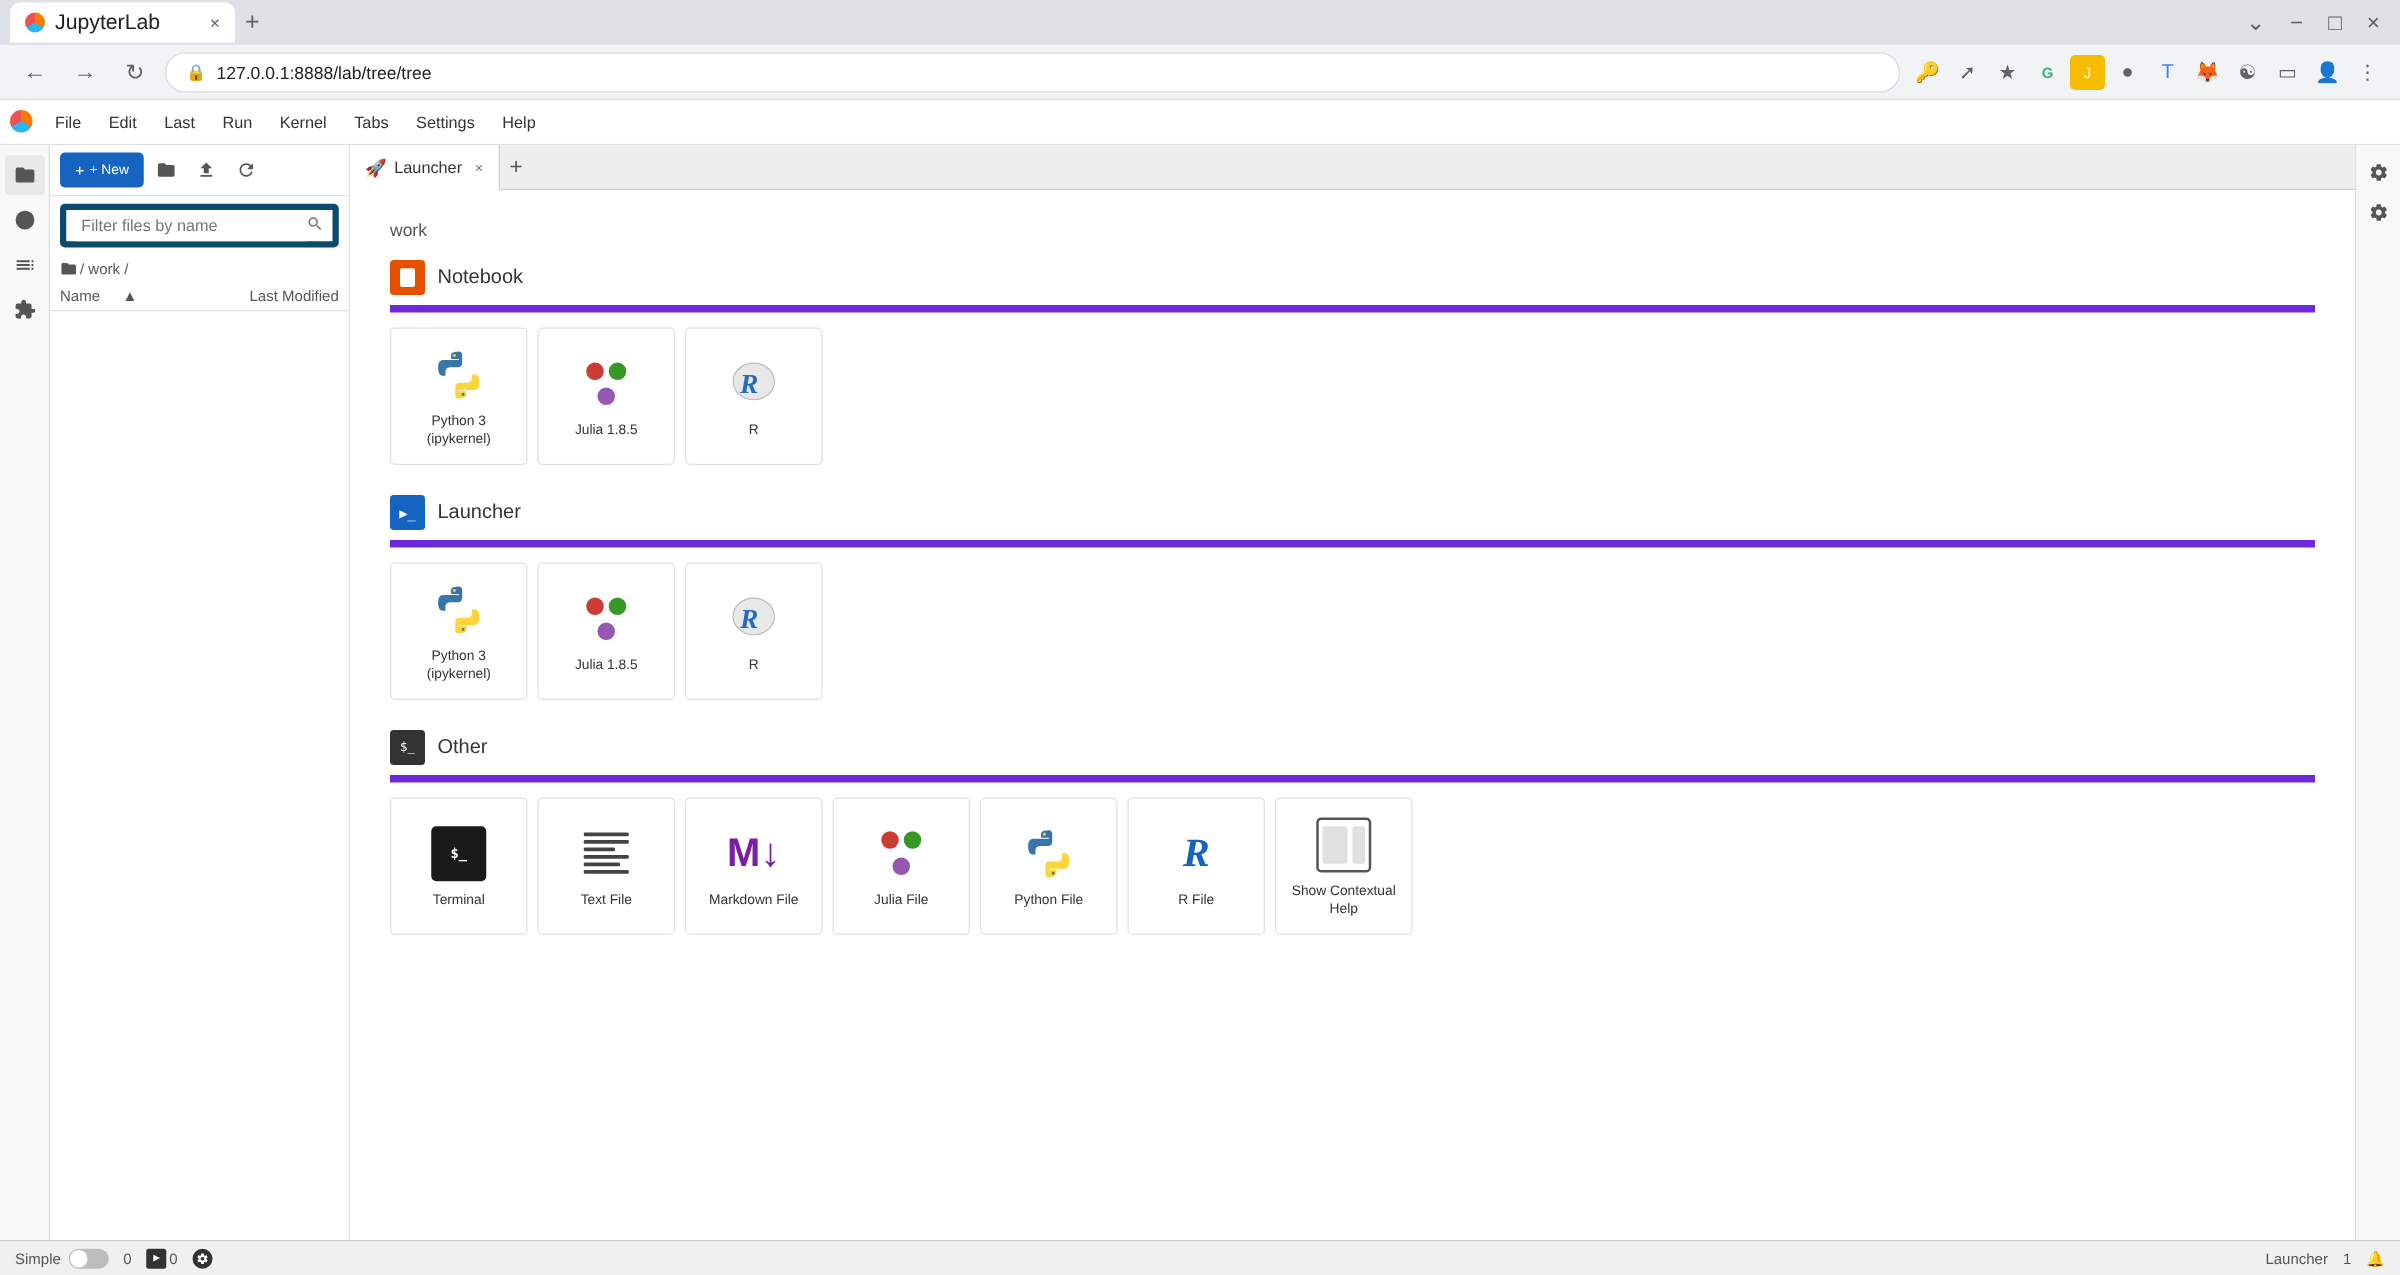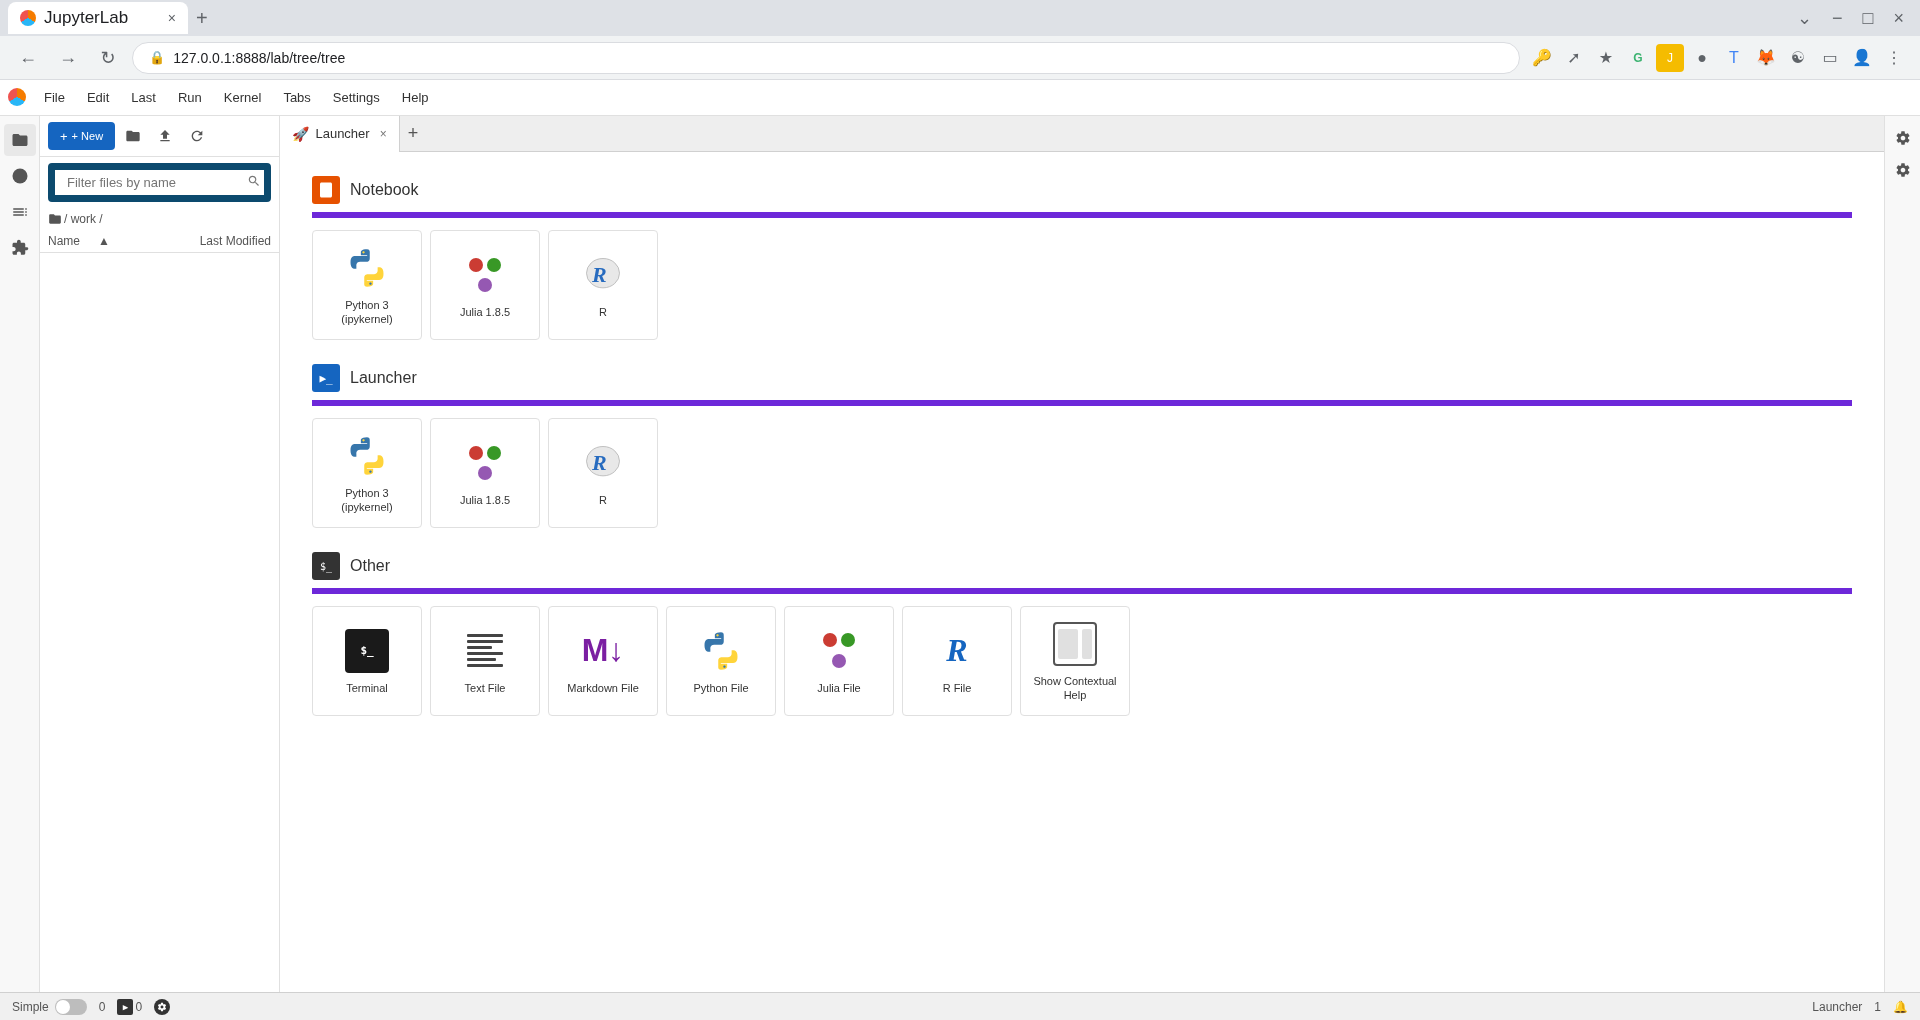--- a/index.html
+++ b/index.html
@@ -33,21 +33,21 @@
     .sidebar-icons { width: 40px; background: #f8f8f8; border-right: 1px solid #e0e0e0; display: flex; flex-direction: column; align-items: center; padding: 8px 0; gap: 4px; }
     .sidebar-icon { width: 32px; height: 32px; display: flex; align-items: center; justify-content: center; cursor: pointer; border-radius: 4px; color: #555; font-size: 16px; }
     .sidebar-icon.active { background: #e8e8e8; }
 
     
     .file-panel { width: 240px; background: #ffffff; border-right: 1px solid #e0e0e0; display: flex; flex-direction: column; }
     .file-panel-toolbar { display: flex; align-items: center; padding: 6px 8px; gap: 4px; border-bottom: 1px solid #e0e0e0; }
     .toolbar-btn { background: none; border: none; cursor: pointer; color: #555; font-size: 15px; width: 28px; height: 28px; display: flex; align-items: center; justify-content: center; border-radius: 4px; }
     .new-btn { background: #1565c0; color: white; border: none; border-radius: 4px; padding: 4px 12px; font-size: 13px; cursor: pointer; display: flex; align-items: center; gap: 4px; height: 28px; }
 
-    .search-box { margin: 6px 8px; display: flex; align-items: center; border: 7px solid #0c4a6e; border-radius: 4px; padding: 0 8px; background: white; }
+    .search-box { margin: 6px 8px; display: flex; align-items: center; border: 5px solid #0c4a6e; border-radius: 4px; padding: 0 8px; background: white; }
     .search-input { border: none; outline: none; font-size: 13px; flex: 1; padding: 5px 4px; color: #777; }
     .search-icon { color: #777; font-size: 14px; }
 
     .breadcrumb { padding: 4px 8px; font-size: 12px; color: #555; display: flex; align-items: center; gap: 2px; }
 
     .file-list-header { display: flex; padding: 4px 8px; font-size: 12px; color: #555; border-bottom: 1px solid #e0e0e0; }
     .col-name { flex: 1; display: flex; align-items: center; gap: 18px; cursor: pointer; }
     .col-modified { width: 100px; text-align: right; }
 
     
@@ -227,20 +227,21 @@
       <div class="tabs-bar">
         <div class="app-tab">
           <span class="app-tab-icon">🚀</span>
           <span>Launcher</span>
           <span style="font-size:12px;color:#777;margin-left:4px;">×</span>
         </div>
         <button class="add-tab-btn">+</button>
       </div>
 
       <div class="launcher-content">
+        <div class="work-title">work</div>
 
         <div class="section">
           <div class="section-header">
             <div class="section-icon notebook">
               <svg width="18" height="18" viewBox="0 0 24 24" fill="white">
                   <path d="M18 2H6c-1.1 0-2 .9-2 2v16c0 1.1.9 2 2 2h12c1.1 0 2-.9 2-2V4c0-1.1-.9-2-2-2zm-1 2v3l-1-.75L15 7V4h2zm-5 0h2v3l-1-.75L12 7V4zM6 4h4v3l-1.5-1.5L7 7V4H6v16h12V4h-1z"></path>
                 </svg>
             </div>
             <span class="section-title">Notebook</span>
           </div>
@@ -355,43 +356,43 @@
 
             <div class="kernel-card">
               <div class="kernel-icon">
                 <span style="font-size:32px;font-weight:900;color:#7b1fa2;font-family:sans-serif;">M↓</span>
               </div>
               <span class="kernel-label">Markdown File</span>
             </div>
 
             <div class="kernel-card">
               <div class="kernel-icon">
+                <div style="display:flex;flex-wrap:wrap;width:38px;height:38px;gap:4px;justify-content:center;align-items:center;">
+                  <div style="width:14px;height:14px;border-radius:50%;background:#cb3c33;"></div>
+                  <div style="width:14px;height:14px;border-radius:50%;background:#389826;"></div>
+                  <div style="width:14px;height:14px;border-radius:50%;background:#9558b2;"></div>
+                </div>
+              </div>
+              <span class="kernel-label">Julia File</span>
+            </div>
+
+            <div class="kernel-card">
+              <div class="kernel-icon">
                 <svg viewBox="0 0 48 48" width="44" height="44" xmlns="http://www.w3.org/2000/svg">
                   <path d="M24 3.5C16.8 3.5 17.3 6.7 17.3 6.7V10h6.9v1H10.6S6 10.4 6 17.7c0 7.3 4 7 4 7h2.4v-3.4s-.1-4 4-4h6.8s3.8.1 3.8-3.7V7.3S27.6 3.5 24 3.5z" fill="#3776ab"></path>
                   <path d="M20.2 5.6c.7 0 1.3.6 1.3 1.3s-.6 1.3-1.3 1.3-1.3-.6-1.3-1.3.6-1.3 1.3-1.3z" fill="#ffd43b"></path>
                   <path d="M24 44.5c7.2 0 6.7-3.2 6.7-3.2V38H23.8v-1h13.6s4.6.6 4.6-6.7c0-7.3-4-7-4-7h-2.4v3.4s.1 4-4 4h-6.8s-3.8-.1-3.8 3.7v6.3s-.6 3.8 3 3.8z" fill="#ffd43b"></path>
                   <path d="M27.8 42.4c-.7 0-1.3-.6-1.3-1.3s.6-1.3 1.3-1.3 1.3.6 1.3 1.3-.6 1.3-1.3 1.3z" fill="#3776ab"></path>
                 </svg>
               </div>
               <span class="kernel-label">Python File</span>
             </div>
 
             <div class="kernel-card">
               <div class="kernel-icon">
-                <div style="display:flex;flex-wrap:wrap;width:38px;height:38px;gap:4px;justify-content:center;align-items:center;">
-                  <div style="width:14px;height:14px;border-radius:50%;background:#cb3c33;"></div>
-                  <div style="width:14px;height:14px;border-radius:50%;background:#389826;"></div>
-                  <div style="width:14px;height:14px;border-radius:50%;background:#9558b2;"></div>
-                </div>
-              </div>
-              <span class="kernel-label">Julia File</span>
-            </div>
-
-            <div class="kernel-card">
-              <div class="kernel-icon">
                 <span style="font-size:32px;font-weight:900;color:#1565c0;font-family:serif;font-style:italic;">R</span>
               </div>
               <span class="kernel-label">R File</span>
             </div>
 
             <div class="kernel-card">
               <div class="kernel-icon">
                 <div style="width:44px;height:44px;border:2px solid #555;border-radius:4px;display:flex;align-items:center;justify-content:center;">
                   <div style="display:flex;gap:4px;align-items:stretch;width:34px;height:30px;">
                     <div style="flex:2;background:#e0e0e0;border-radius:2px;"></div>

